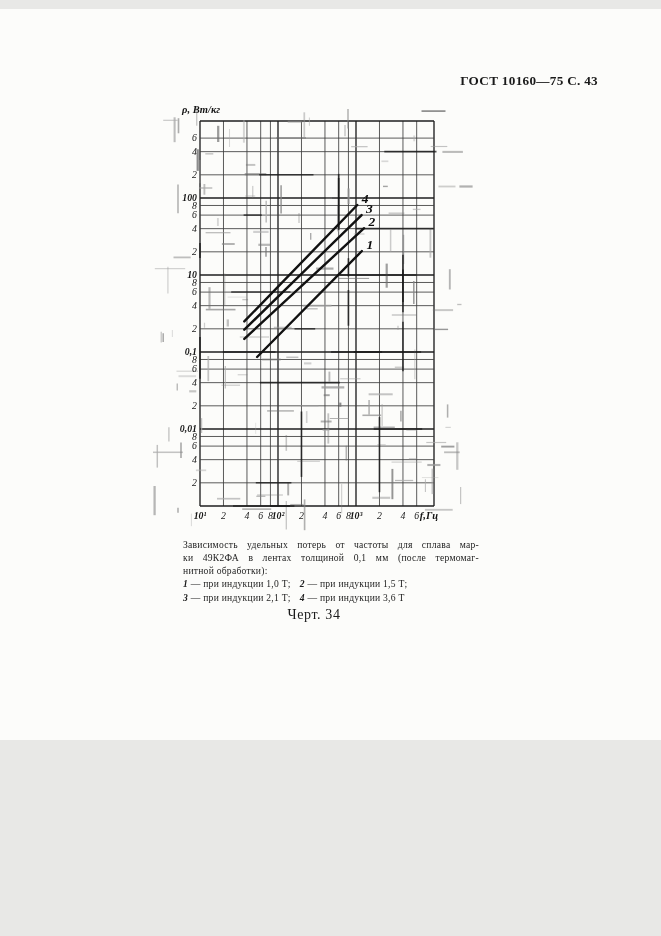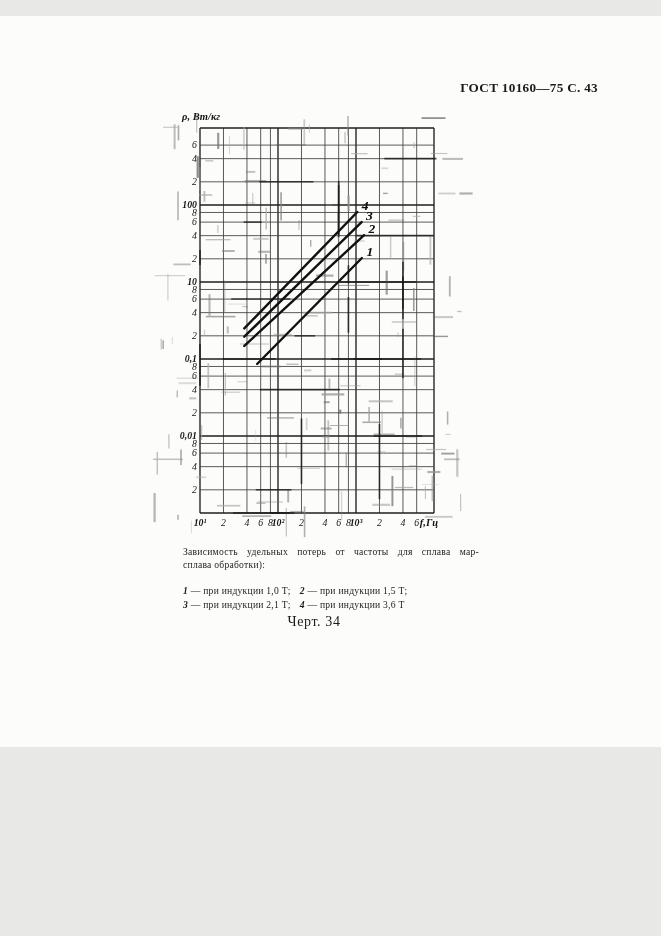--- a/index.html
+++ b/index.html
@@ -1,16 +1,16 @@
 <!DOCTYPE html>
 <html><head>
 <meta charset="utf-8">
 <style>
   html,body{margin:0;padding:0;background:#e8e8e6;}
-  .page{position:relative;width:661px;height:731px;background:#fcfcfa;margin:16px auto;
+  .page{position:relative;width:661px;height:731px;background:#fcfcfa;margin:9px auto;
         font-family:"Liberation Serif", serif;color:#1a1a1a;overflow:hidden;}
   .header{position:absolute;top:64px;right:63px;font-size:13.2px;font-weight:bold;
           letter-spacing:0.3px;white-space:nowrap;}
   #chart-svg{position:absolute;left:0;top:0;}
   .tick{font:italic 500 9.8px "Liberation Serif", serif;fill:#1b1b1b;}
   .tick-dec{font:italic 600 9.8px "Liberation Serif", serif;fill:#141414;}
   .axlabel{font:italic 600 10.5px "Liberation Serif", serif;fill:#141414;}
   .series-label{font:italic 600 13.5px "Liberation Serif", serif;fill:#0e0e0e;}
   .caption{position:absolute;left:183px;top:529px;width:296px;font-size:9.6px;
            line-height:13.2px;letter-spacing:0.25px;color:#1d1d1d;font-family:Liberation Serif, serif;}
@@ -304,21 +304,22 @@
         <text x="368.6" y="216.7" class="series-label">2</text>
         <line x1="244.3" y1="320.7" x2="361.6" y2="206.1" stroke="#111111" stroke-width="2.4" stroke-linecap="round"></line>
         <text x="366.1" y="203.6" class="series-label">3</text>
         <line x1="244.3" y1="312.4" x2="357.3" y2="196.0" stroke="#111111" stroke-width="2.4" stroke-linecap="round"></line>
         <text x="361.8" y="193.5" class="series-label">4</text>
       </g>
     </svg>
 
   <div class="caption">
     <div class="cap-line j">Зависимость удельных потерь от частоты для сплава мар-</div>
-    <div class="cap-line">сплава обработки):</div>
+    <div class="cap-line j">ки 49К2ФА в лентах толщиной 0,1 мм (после термомаг-</div>
+    <div class="cap-line">нитной обработки):</div>
   </div>
 
   <div class="legend">
     <div><span class="it">1</span> <span>— при индукции 1,0 Т;</span><span class="gap"></span><span class="it">2</span> <span>— при индукции 1,5 Т;</span></div>
     <div><span class="it">3</span> <span>— при индукции 2,1 Т;</span><span class="gap"></span><span class="it">4</span> <span>— при индукции 3,6 Т</span></div>
   </div>
 
   <div class="fig-label">Черт. 34</div>
 
   <div class="page-number">45</div>

